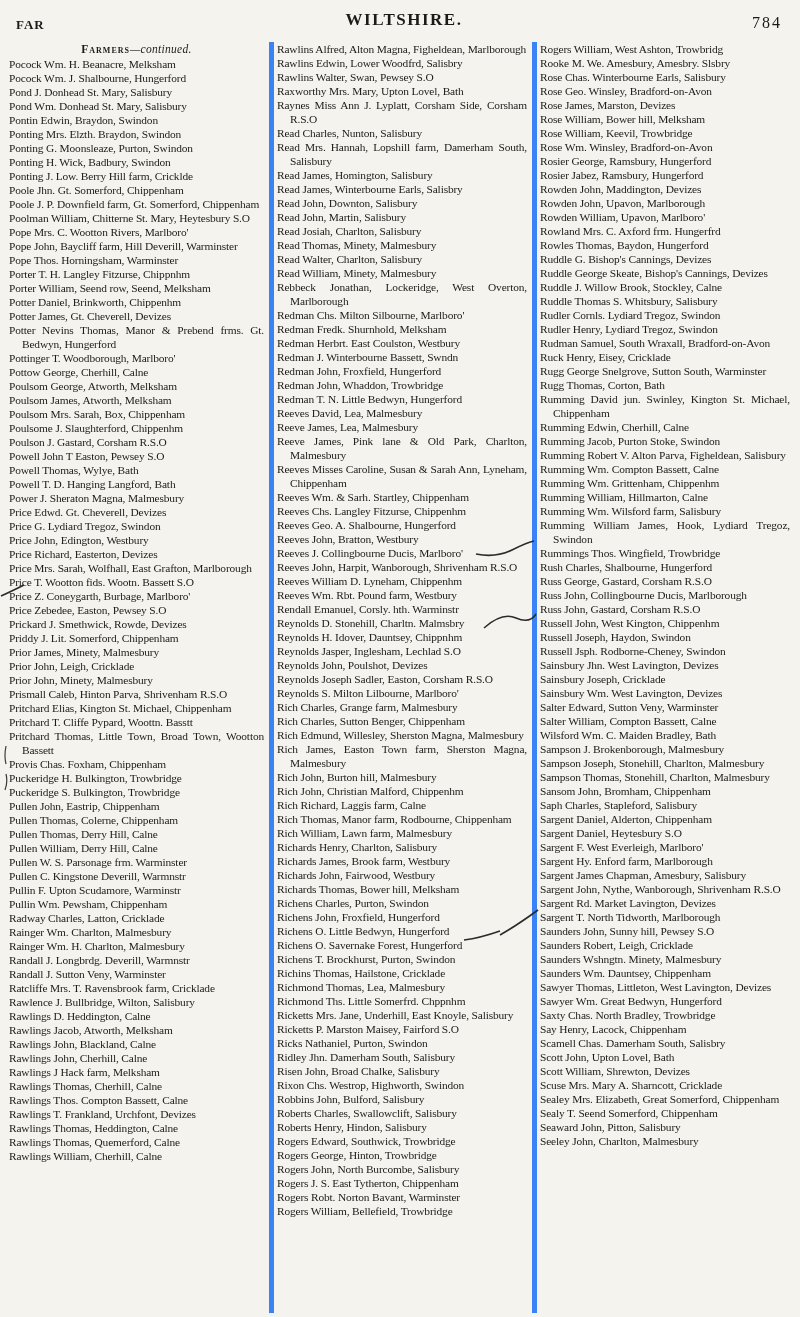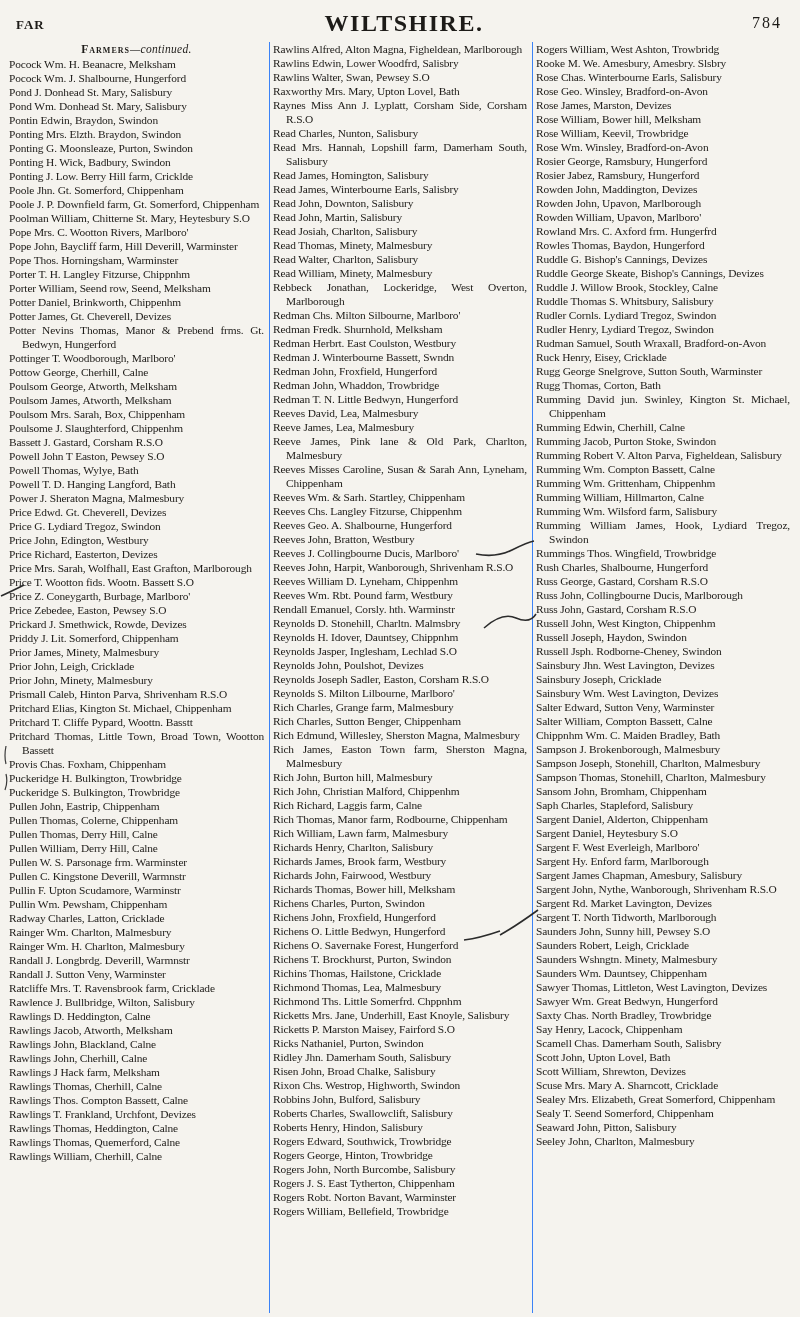--- a/index.html
+++ b/index.html
@@ -13,39 +13,39 @@
   }
   .page{position:absolute;inset:0;}
   
   .header{position:absolute;top:8px;left:0;right:0;height:34px;padding-left:16px;}
   .catchword{
     position:absolute;left:16px;top:9px;
     font-size:13px;font-weight:bold;letter-spacing:1px;
   }
   .page-title{
     position:absolute;left:0;right:0;top:2px;text-align:center;
-    font-size:24px;font-weight:bold;letter-spacing:1.5px;margin-left:8px;
+    font-size:17px;font-weight:bold;letter-spacing:1.5px;margin-left:8px;
   }
   .page-number{
     position:absolute;right:18px;top:6px;
     font-size:16px;letter-spacing:2px;
   }
   
   .columns{
     position:absolute;top:42px;left:6px;right:4px;bottom:4px;
     display:flex;
   }
   .col{
     width:263px;flex:0 0 263px;
     padding:0 5px 0 3px;
     box-sizing:border-box;
     font-size:11.4px;line-height:14px;
     text-align:justify;
   }
-  .col+.col{border-left:1px solid #3b82f6;}
+  .col+.col{border-left:5px solid #3b82f6;}
   .entry{
     margin:0;
     padding-left:13px;
     text-indent:-13px;
     letter-spacing:-0.15px;
   }
   .section-heading{
     text-align:center;
     font-size:11.5px;
     margin:0 0 1px 0;
@@ -89,21 +89,21 @@
         <p class="entry">Porter William, Seend row, Seend, Melksham</p>
         <p class="entry">Potter Daniel, Brinkworth, Chippenhm</p>
         <p class="entry">Potter James, Gt. Cheverell, Devizes</p>
         <p class="entry">Potter Nevins Thomas, Manor &amp; Prebend frms. Gt. Bedwyn, Hungerford</p>
         <p class="entry">Pottinger T. Woodborough, Marlboro'</p>
         <p class="entry">Pottow George, Cherhill, Calne</p>
         <p class="entry">Poulsom George, Atworth, Melksham</p>
         <p class="entry">Poulsom James, Atworth, Melksham</p>
         <p class="entry">Poulsom Mrs. Sarah, Box, Chippenham</p>
         <p class="entry">Poulsome J. Slaughterford, Chippenhm</p>
-        <p class="entry">Bassett J. Gastard, Corsham R.S.O</p>
+        <p class="entry">Poulson J. Gastard, Corsham R.S.O</p>
         <p class="entry">Powell John T Easton, Pewsey S.O</p>
         <p class="entry">Powell Thomas, Wylye, Bath</p>
         <p class="entry">Powell T. D. Hanging Langford, Bath</p>
         <p class="entry">Power J. Sheraton Magna, Malmesbury</p>
         <p class="entry">Price Edwd. Gt. Cheverell, Devizes</p>
         <p class="entry">Price G. Lydiard Tregoz, Swindon</p>
         <p class="entry">Price John, Edington, Westbury</p>
         <p class="entry">Price Richard, Easterton, Devizes</p>
         <p class="entry">Price Mrs. Sarah, Wolfhall, East Grafton, Marlborough</p>
         <p class="entry">Price T. Wootton fids. Wootn. Bassett S.O</p>
@@ -269,21 +269,21 @@
         <p class="entry">Russ John, Collingbourne Ducis, Marlborough</p>
         <p class="entry">Russ John, Gastard, Corsham R.S.O</p>
         <p class="entry">Russell John, West Kington, Chippenhm</p>
         <p class="entry">Russell Joseph, Haydon, Swindon</p>
         <p class="entry">Russell Jsph. Rodborne-Cheney, Swindon</p>
         <p class="entry">Sainsbury Jhn. West Lavington, Devizes</p>
         <p class="entry">Sainsbury Joseph, Cricklade</p>
         <p class="entry">Sainsbury Wm. West Lavington, Devizes</p>
         <p class="entry">Salter Edward, Sutton Veny, Warminster</p>
         <p class="entry">Salter William, Compton Bassett, Calne</p>
-        <p class="entry">Chippnhm Wm. C. Maiden Bradley, Bath</p>
+        <p class="entry">Wilsford Wm. C. Maiden Bradley, Bath</p>
         <p class="entry">Sampson J. Brokenborough, Malmesbury</p>
         <p class="entry">Sampson Joseph, Stonehill, Charlton, Malmesbury</p>
         <p class="entry">Sampson Thomas, Stonehill, Charlton, Malmesbury</p>
         <p class="entry">Sansom John, Bromham, Chippenham</p>
         <p class="entry">Saph Charles, Stapleford, Salisbury</p>
         <p class="entry">Sargent Daniel, Alderton, Chippenham</p>
         <p class="entry">Sargent Daniel, Heytesbury S.O</p>
         <p class="entry">Sargent F. West Everleigh, Marlboro'</p>
         <p class="entry">Sargent Hy. Enford farm, Marlborough</p>
         <p class="entry">Sargent James Chapman, Amesbury, Salisbury</p>

